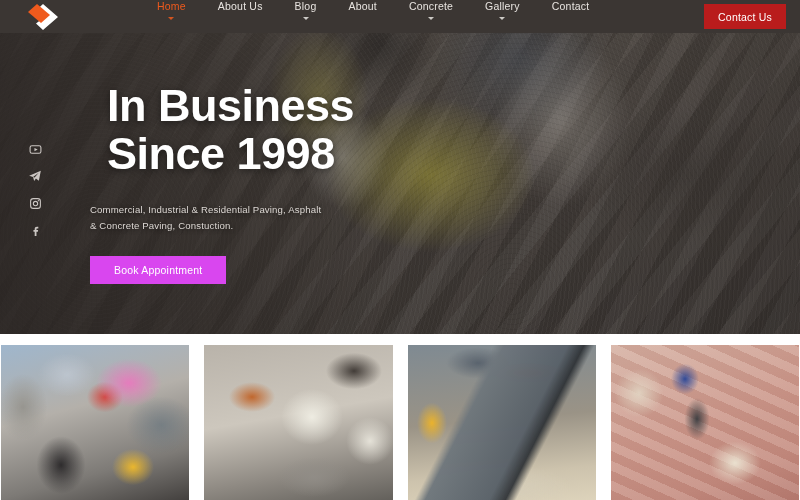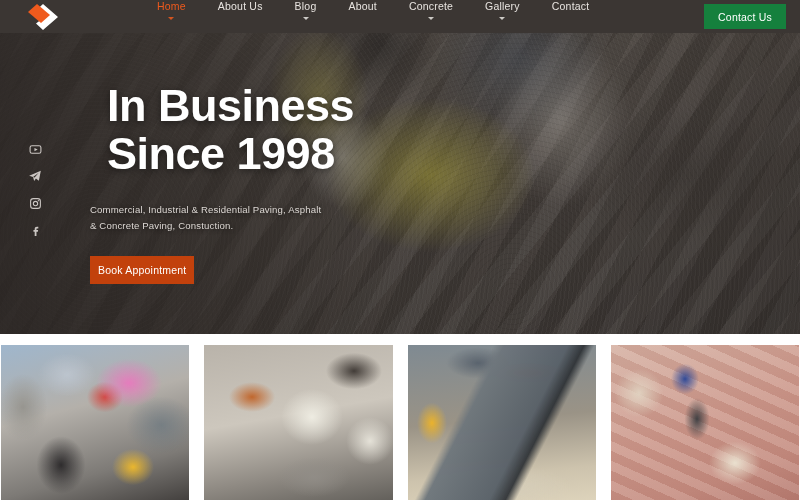--- a/index.html
+++ b/index.html
@@ -57,21 +57,21 @@
     border-top: 3.5px solid currentColor;
     opacity: .85;
     display: inline-block;
     margin-top: 1px;
   }
 
   .cta-btn {
     position: absolute; right: 14px; top: 4px;
     height: 25px;
     padding: 0 14px;
-    background: #15803d;
+    background: #b91c1c;
     color: #ffffff;
     font-size: 10.5px;
     border: none;
     display: flex; align-items: center; justify-content: center;
     cursor: pointer;
     letter-spacing: .2px;
     white-space: nowrap;
   }
 
   
@@ -129,25 +129,25 @@
     margin-top: 25px;
     color: #ddd8d4;
     font-size: 9.6px;
     line-height: 1.65;
     max-width: 238px;
     letter-spacing: .15px;
     text-shadow: 0 1px 4px rgba(0,0,0,.5);
   }
   .book-btn {
     margin-top: 22px;
-    background: #c2410c;
+    background: #d946ef;
     color: #fff;
     border: none;
     font-size: 10.5px;
-    padding: 0 8px;
+    padding: 0 24px;
     height: 28px;
     display: inline-flex; align-items: center; justify-content: center;
     cursor: pointer;
     letter-spacing: .2px;
   }
 
   
   .social-rail {
     position: absolute;
     left: 26px; top: 142px;

